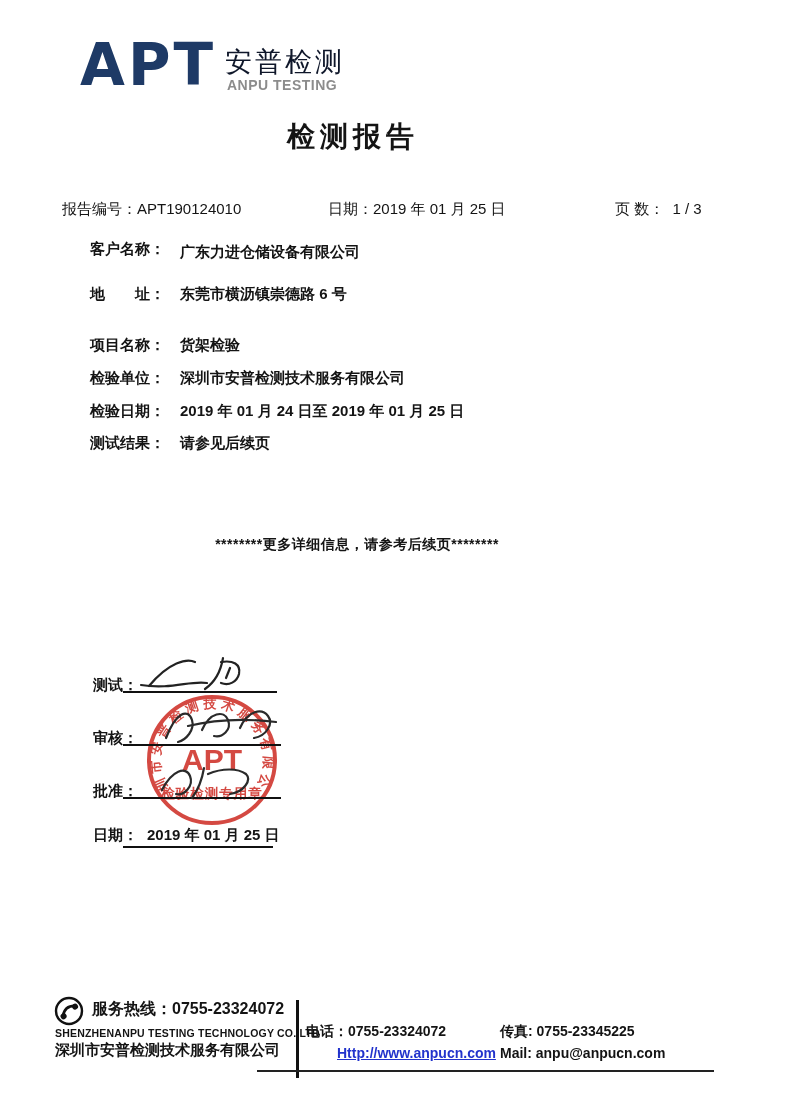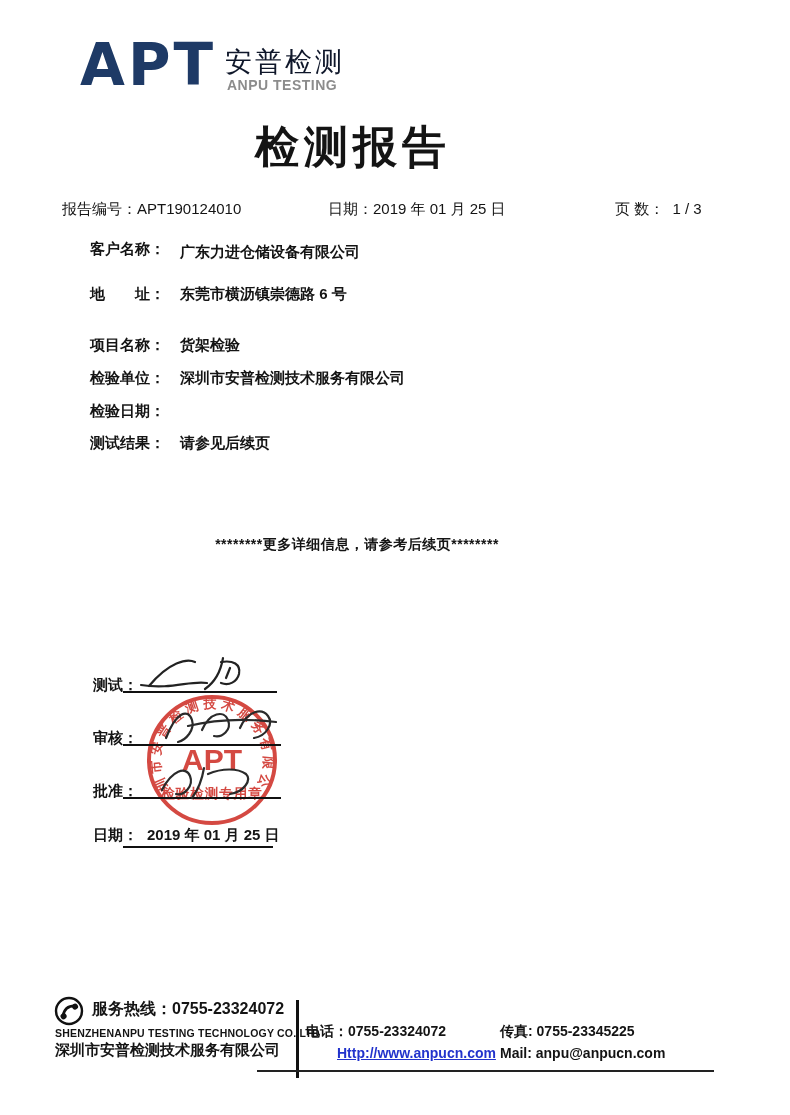--- a/index.html
+++ b/index.html
@@ -7,21 +7,21 @@
     position:relative;width:714px;height:1115px;background:#ffffff;
     font-family:"Liberation Sans","DejaVu Sans",sans-serif;color:#141414;
     overflow:hidden;
   }
   .abs{position:absolute;}
   
   .logo-apt{left:80px;top:36px;font-size:58px;font-weight:800;color:#1e3a66;letter-spacing:3px;line-height:1;font-family:"DejaVu Sans","Liberation Sans",sans-serif;}
   .logo-cn{left:225px;top:44px;font-size:27px;color:#0f172a;letter-spacing:3px;font-weight:500;}
   .logo-en{left:227px;top:77px;font-size:14px;color:#8c8c8c;font-weight:700;letter-spacing:.5px;}
   
-  .title{left:0;right:8px;top:118px;text-align:center;font-size:44px;font-weight:700;letter-spacing:5px;}
+  .title{left:0;right:8px;top:118px;text-align:center;font-size:28px;font-weight:700;letter-spacing:5px;}
   
   .meta{font-size:15px;font-weight:400;white-space:nowrap;}
   .meta-report{left:62px;top:200px;}
   .meta-date{left:328px;top:200px;}
   .meta-pages{left:615px;top:200px;}
   
   .row-label{font-size:15px;font-weight:700;white-space:nowrap;}
   .row-value{font-size:15px;font-weight:700;white-space:nowrap;}
   .lx{left:90px;} .vx{left:180px;}
   
@@ -63,20 +63,21 @@
   <div class="abs row-label lx" style="top:240px;">客户名称：</div>
   <div class="abs row-value vx" style="top:243px;">广东力进仓储设备有限公司</div>
   <div class="abs row-label lx" style="top:285px;">地　　址：</div>
   <div class="abs row-value vx" style="top:285px;">东莞市横沥镇崇德路 6 号</div>
 
   <div class="abs row-label lx" style="top:336px;">项目名称：</div>
   <div class="abs row-value vx" style="top:336px;">货架检验</div>
   <div class="abs row-label lx" style="top:369px;">检验单位：</div>
   <div class="abs row-value vx" style="top:369px;">深圳市安普检测技术服务有限公司</div>
   <div class="abs row-label lx" style="top:402px;">检验日期：</div>
+  <div class="abs row-value vx" style="top:402px;">2019 年 01 月 24 日至 2019 年 01 月 25 日</div>
   <div class="abs row-label lx" style="top:434px;">测试结果：</div>
   <div class="abs row-value vx" style="top:434px;">请参见后续页</div>
 
   <div class="abs more-info">********更多详细信息，请参考后续页********</div>
 
   <div class="abs sig-label" style="top:676px;">测试：</div>
   <div class="abs sig-label" style="top:729px;">审核：</div>
   <div class="abs sig-label" style="top:782px;">批准：</div>
   <div class="abs sig-label" style="top:826px;">日期：</div>
   <div class="abs sig-date-value">2019 年 01 月 25 日</div>

